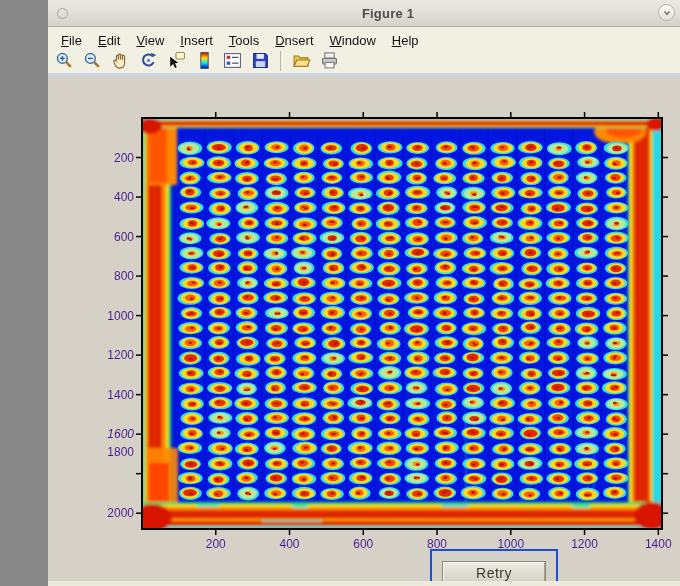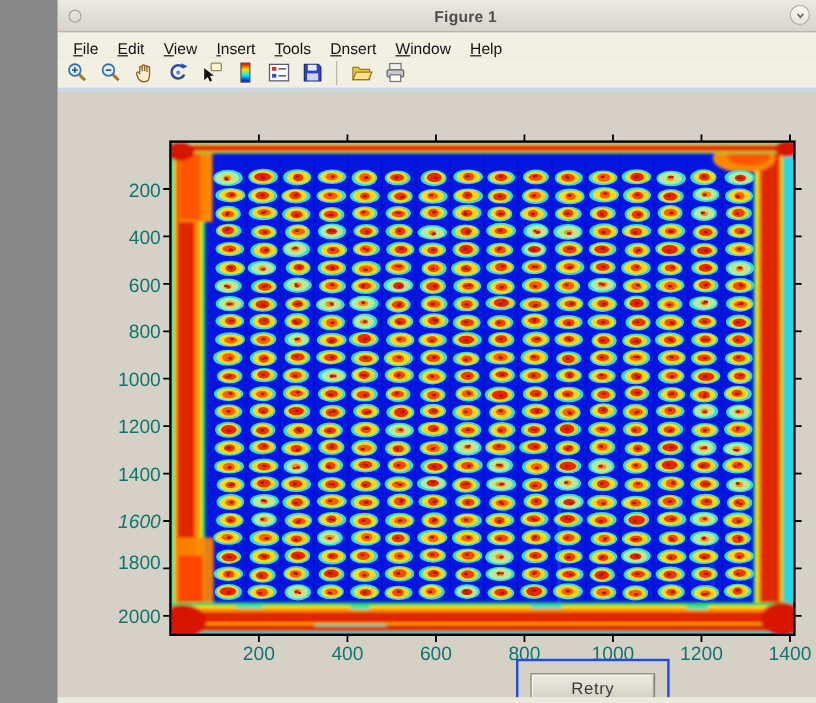--- a/index.html
+++ b/index.html
@@ -43,21 +43,21 @@
     background:#f2efe3;display:flex;align-items:center;gap:6px;padding-left:5px;
     box-sizing:border-box;border-bottom:3px solid #ccd7e6;
   }
   .tbtn{width:22px;height:22px;display:flex;align-items:center;justify-content:center;}
   .tsep{width:1px;height:20px;background:#b9b5a9;margin:0 3px;}
   
   .canvas{position:absolute;left:0;top:79px;width:680px;height:507px;background:#d5d1c7;}
   #plot{position:absolute;left:86px;top:31px;width:536px;height:436px;}
   #tick-labels{position:absolute;left:0;top:0;width:680px;height:507px;pointer-events:none;}
   .xlab,.ylab{
-    position:absolute;font-size:16px;color:#0f766e;
+    position:absolute;font-size:12px;color:#4c1d95;
     font-family:"Liberation Sans",sans-serif;
   }
   .xlab{width:46px;text-align:center;}
   .ylab{width:56px;text-align:right;}
   
   .retry-wrap{
     position:absolute;left:382px;top:470px;border:2px solid #1d4ed8;padding:10px;
     background:#d5d1c7;
   }
   button{
@@ -2054,21 +2054,21 @@
         <div class="xlab" style="left: 513.553px; top: 458px;">1200</div>
         <div class="xlab" style="left: 587.312px; top: 458px;">1400</div>
         <div class="ylab" style="left: 30px; top: 71.5192px;">200</div>
         <div class="ylab" style="left: 30px; top: 111.038px;">400</div>
         <div class="ylab" style="left: 30px; top: 150.558px;">600</div>
         <div class="ylab" style="left: 30px; top: 190.077px;">800</div>
         <div class="ylab" style="left: 30px; top: 229.596px;">1000</div>
         <div class="ylab" style="left: 30px; top: 269.115px;">1200</div>
         <div class="ylab" style="left: 30px; top: 308.635px;">1400</div>
         <div class="ylab" style="left: 30px; top: 348.154px; font-style: italic;">1600</div>
-        <div class="ylab" style="left: 30px; top: 382px;">1800</div>
+        <div class="ylab" style="left: 30px; top: 366px;">1800</div>
         <div class="ylab" style="left: 30px; top: 427.192px;">2000</div>
       </div>
 
     <div class="retry-wrap">
       <button class="retry-btn">Retry</button>
     </div>
 
     <div class="bottom-strip"></div>
   </div>
 </div>

